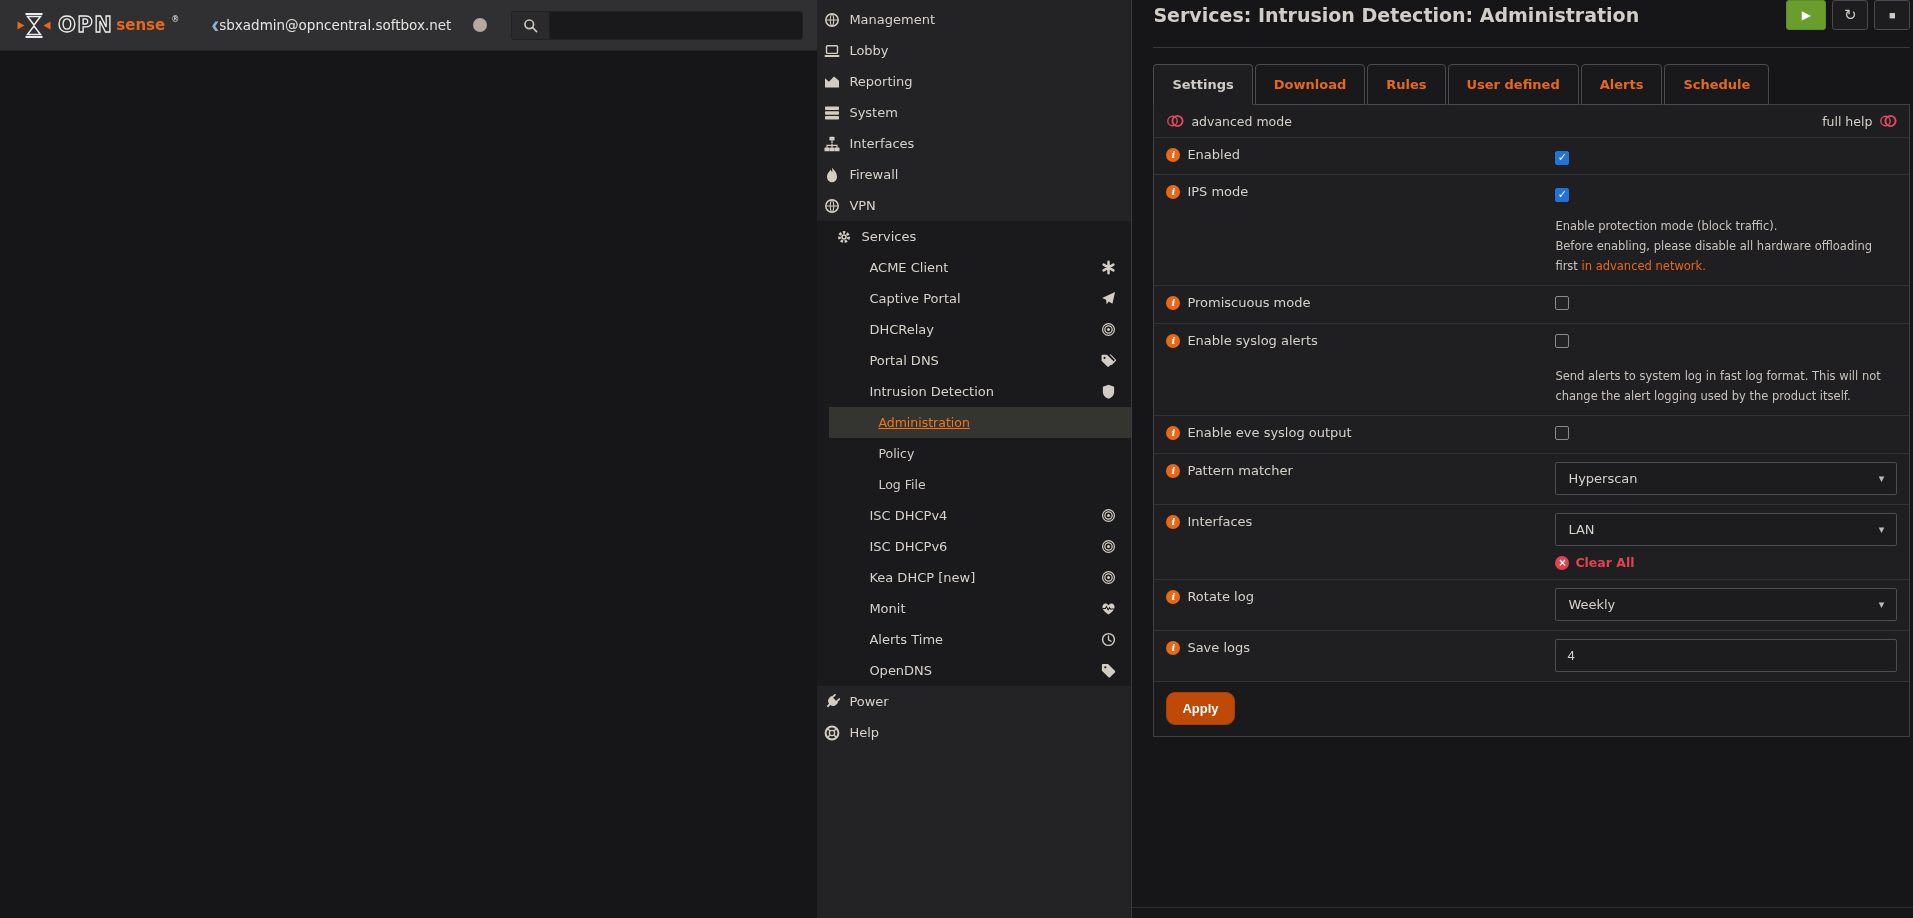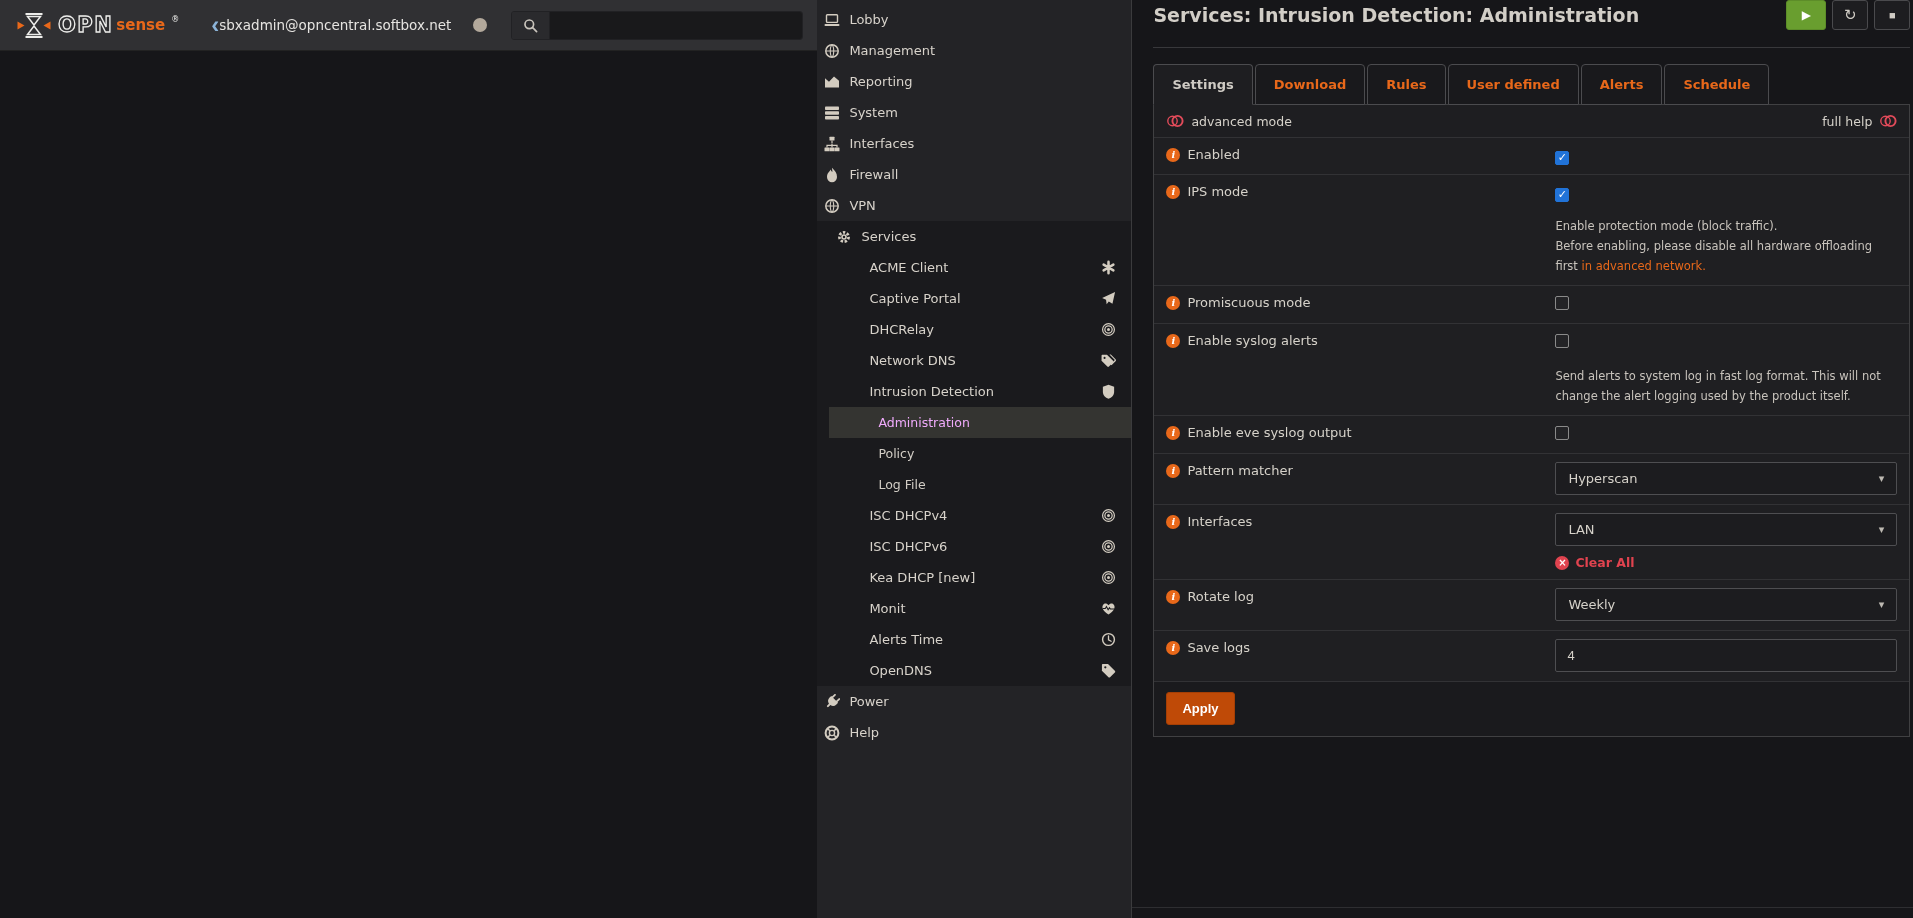--- a/index.html
+++ b/index.html
@@ -34,21 +34,21 @@
     padding-top:4px; overflow:hidden; }
   .nav-item { height:31px; display:flex; align-items:center; gap:9px; padding:0 14px 0 7px;
     color:#d8d3cb; font-size:13px; cursor:pointer; }
   .nav-item .i { width:16px; height:16px; flex:0 0 16px; color:#d3ccc0; }
   .services-group { background:#1a1a1d;padding-left:12px; }
   .sub-item { height:31px; display:flex; align-items:center; justify-content:space-between;
     padding:0 15px 0 40px; font-size:13px; color:#d8d3cb; cursor:pointer; }
   .sub-item .i { width:15px; height:15px; color:#d3ccc0; }
   .sub-sub { height:31px; display:flex; align-items:center; padding-left:49px; font-size:12.5px;
     color:#d2cdc5; cursor:pointer; }
-  .sub-sub.active { background:#343431; color:#f0abfc; }
+  .sub-sub.active { background:#343431; color:#f97316;text-decoration:underline; }
 
   
   .main { flex:1; position:relative; background:#161619; padding:0 20px 0 21px; overflow:hidden; }
   .page-head { display:flex; align-items:center; justify-content:space-between; }
   .page-title { font-size:19px; font-weight:600; color:#d2cec7; }
   .head-actions { display:flex; gap:6px; }
   .act { height:30px; border-radius:3px; border:1px solid #4a4a4d; background:#1d1d20;
     color:#cfcbc4; font-size:11px; width:36px; cursor:pointer; display:flex; align-items:center; justify-content:center; }
   .act.play { width:40px; background:#699e2f; border-color:#5d8d29; color:#fff; font-size:12px; }
   .act.refresh { font-size:15px; }
@@ -84,21 +84,21 @@
     display:flex; align-items:center; justify-content:space-between; padding:0 12px;
     color:#d6d2ca; font-size:13px; cursor:pointer; }
   .caret { color:#bdb9b2; font-size:11px; }
   .txt { width:342px; height:33px; background:#1c1c1f; border:1px solid #4e4e51; border-radius:2px;
     color:#d6d2ca; font-size:13px; padding:0 11px; outline:none; }
   .clear-all { display:flex; align-items:center; gap:6px; margin-top:9px; color:#e0434f;
     font-size:12.5px; font-weight:600; cursor:pointer; }
   .xcirc { width:14px; height:14px; border-radius:50%; background:#e0434f; color:#fff;
     font-size:10px; line-height:14px; text-align:center; font-weight:bold; }
   .apply-row { border-top:1px solid #323235; background:#1a1a1d; padding:10px 12px 11px 12px; }
-  .apply-btn { background:#bf4a07; color:#fff; border:1px solid #a53f05; border-radius:3px;
+  .apply-btn { background:#bf4a07; color:#fff; border:1px solid #a53f05; border-radius:9px;
     font-size:13px; font-weight:bold; padding:8px 15px; cursor:pointer; }
   .main-footer { position:absolute; left:0; right:0; bottom:10px; border-top:1px solid #2e2e31; }
 </style>
 </head>
 <body>
 
 <svg width="0" height="0" style="position:absolute">
   <defs>
     <symbol id="sym-laptop" viewBox="0 0 16 16">
       <rect x="2.5" y="2.8" width="11" height="7.6" rx="0.8" fill="none" stroke="currentColor" stroke-width="1.4"></rect>
@@ -214,29 +214,29 @@
         <input class="search-input" placeholder="" style="">
       </div>
     </div>
   </header>
 
   <div class="body-row">
 
     <nav class="sidebar">
       <div class="nav-item">
         <svg class="i">
+            <use href="#sym-globe"></use>
+          </svg>
+        <span>Management</span>
+      </div>
+      <div class="nav-item">
+        <svg class="i">
             <use href="#sym-laptop"></use>
           </svg>
         <span>Lobby</span>
-      </div>
-      <div class="nav-item">
-        <svg class="i">
-            <use href="#sym-globe"></use>
-          </svg>
-        <span>Management</span>
       </div>
       <div class="nav-item">
         <svg class="i">
             <use href="#sym-area-chart"></use>
           </svg>
         <span>Reporting</span>
       </div>
       <div class="nav-item">
         <svg class="i">
             <use href="#sym-server"></use>
@@ -281,21 +281,21 @@
               <use href="#sym-paper-plane"></use>
             </svg>
         </div>
         <div class="sub-item">
           <span>DHCRelay</span>
           <svg class="i">
               <use href="#sym-bullseye"></use>
             </svg>
         </div>
         <div class="sub-item">
-          <span>Network DNS</span>
+          <span>Portal DNS</span>
           <svg class="i">
               <use href="#sym-tags"></use>
             </svg>
         </div>
         <div class="sub-item">
           <span>Intrusion Detection</span>
           <svg class="i">
               <use href="#sym-shield"></use>
             </svg>
         </div>

